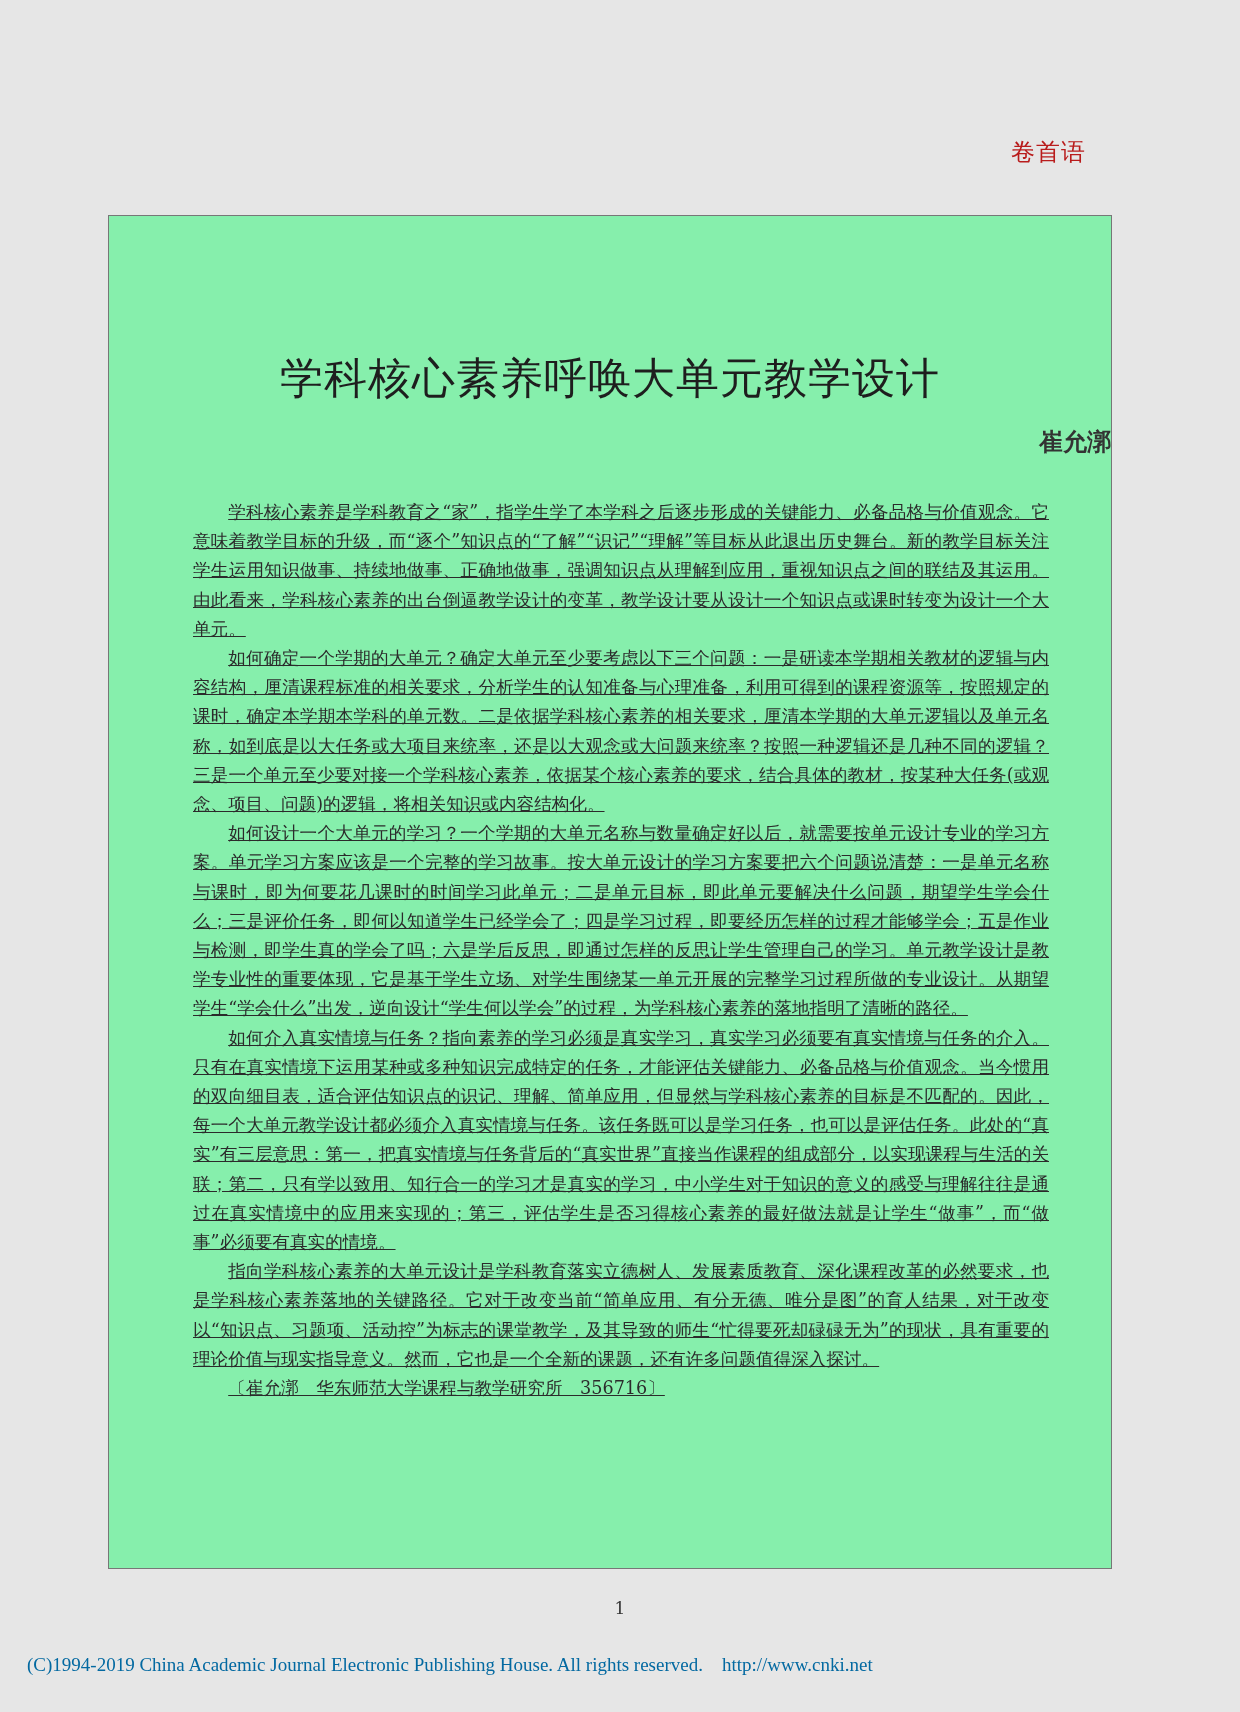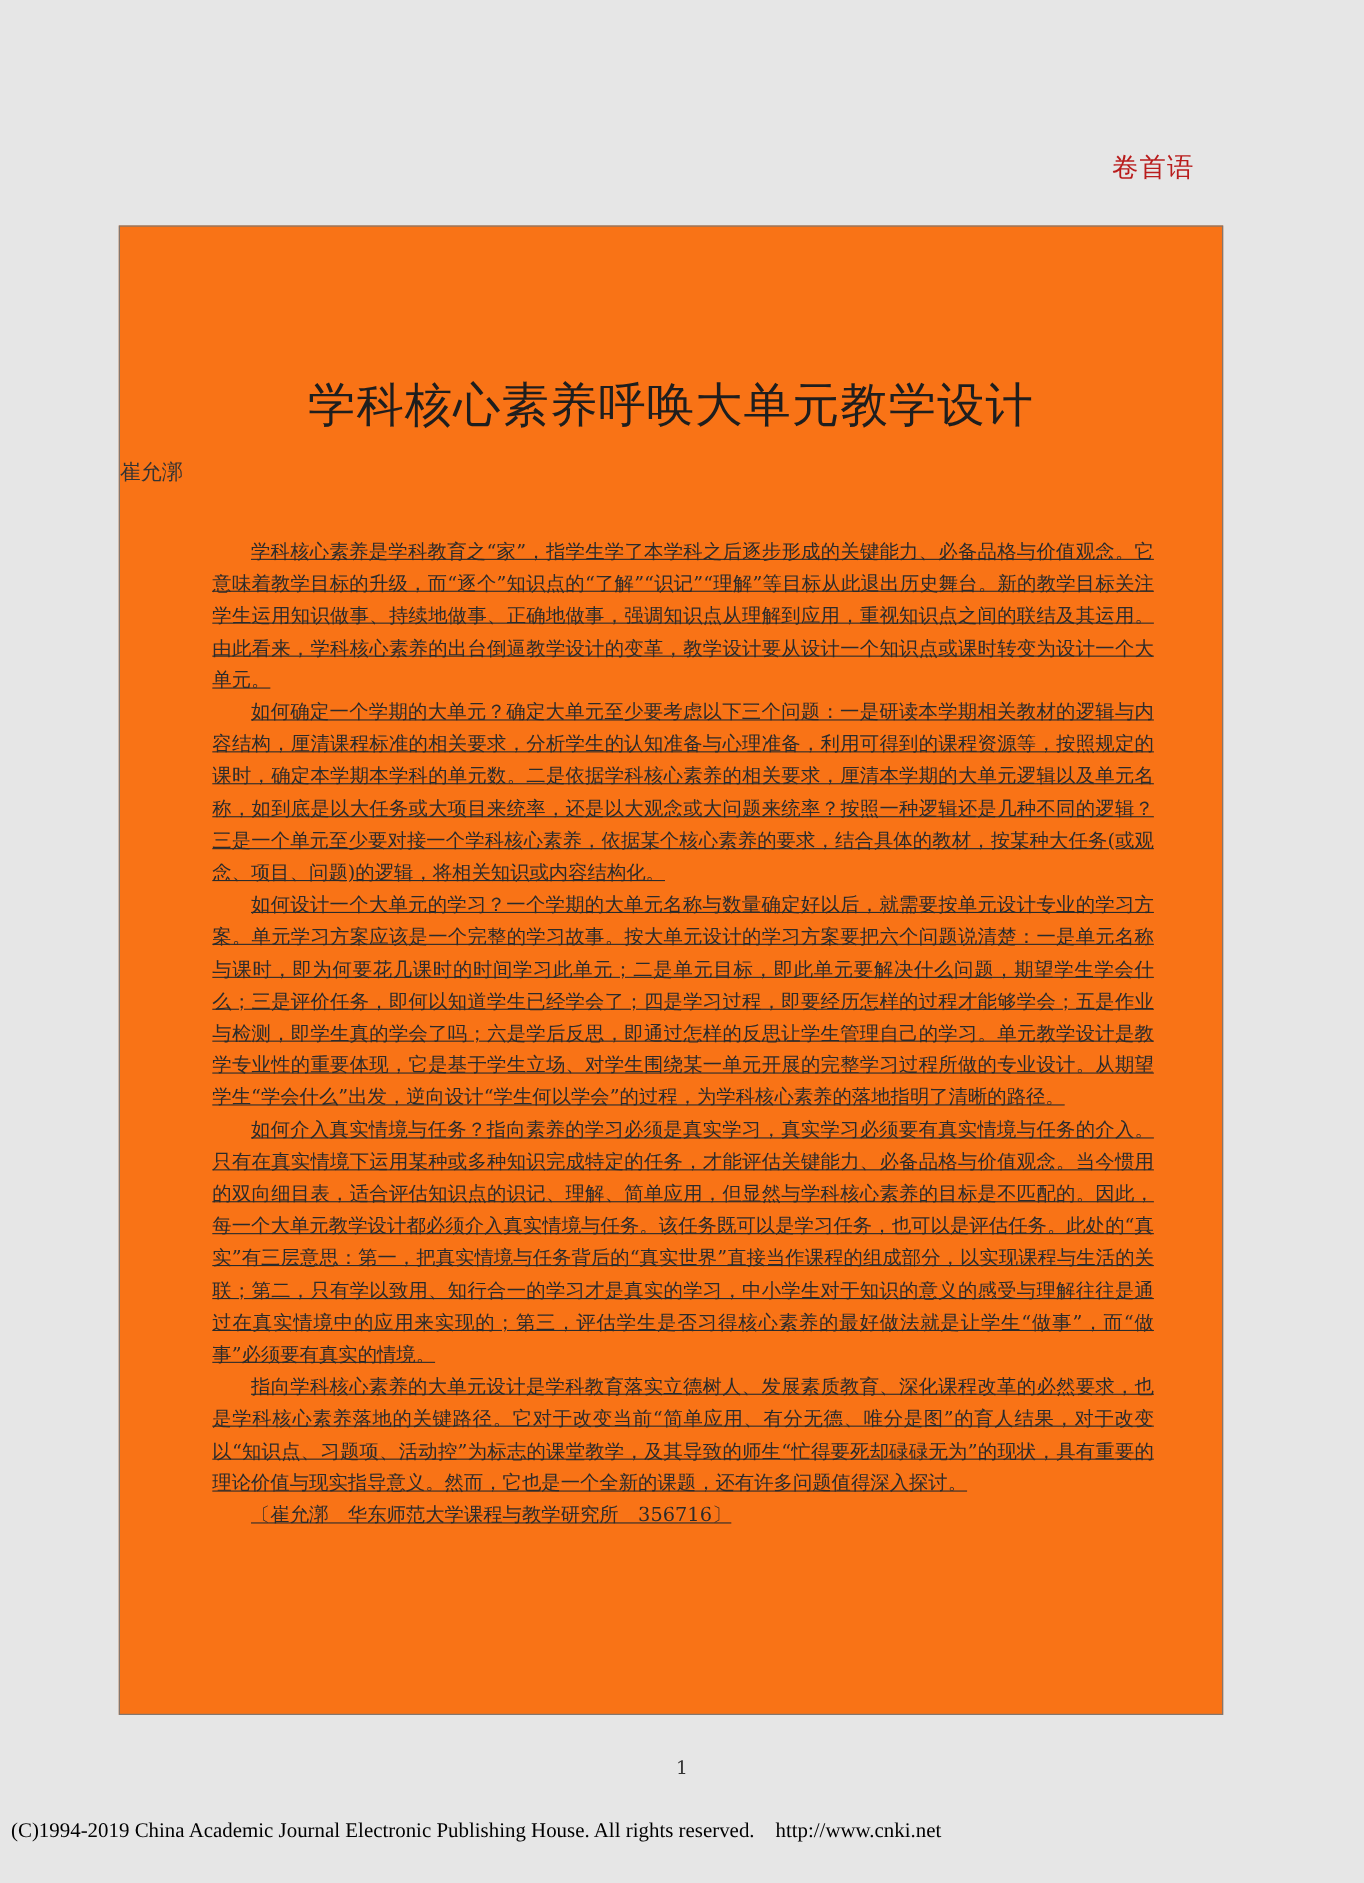--- a/index.html
+++ b/index.html
@@ -4,41 +4,41 @@
 <style>
   html, body { margin:0; padding:0; }
   body {
     width:1240px; height:1712px; background:#e6e6e6; position:relative; overflow:hidden;
     font-family: "DejaVu Serif", "Liberation Serif", serif; color:#222;
   }
   .section-label {
     position:absolute; right:154px; top:136px; font-size:24px; color:#b91c1c; letter-spacing:1px;
   }
   .frame {
-    position:absolute; left:108px; top:205px; width:1004px; height:1354px;
-    background:#f97316; border:1.5px solid #777; box-sizing:border-box;
+    position:absolute; left:108px; top:215px; width:1004px; height:1354px;
+    background:#86efac; border:1.5px solid #777; box-sizing:border-box;
   }
   .title {
     position:absolute; left:0; right:0; top:105px; text-align:center;
     font-size:43px; color:#1e1e1e; letter-spacing:1px; font-weight:normal;
   }
   .author {
-    position:absolute; left:0; right:0; top:210px; text-align:left; font-size:19px; color:#333;
+    position:absolute; left:0; right:0; top:210px; text-align:right; font-size:24px; color:#333;font-weight:bold;
   }
   .body {
     position:absolute; left:84px; top:282px; width:856px;
     font-size:17.6px; line-height:29.2px; color:#2b2b2b; text-align:justify;text-decoration:underline;
   }
   .body p { margin:0; text-indent:2em; }
   .affil { margin:0; text-indent:0.5em; }
   .page-num {
     position:absolute; left:0; right:0; top:1598px; text-align:center; font-size:17px; color:#333;
   }
   .copyright {
-    position:absolute; left:10px; top:1654px; font-size:19px; color:#000000;
+    position:absolute; left:27px; top:1654px; font-size:19px; color:#0369a1;
     font-family:"Liberation Serif", serif; white-space:pre;
   }
 </style>
 </head>
 <body>
 
 <div class="section-label">卷首语</div>
 
 <div class="frame">
   <h1 class="title">学科核心素养呼唤大单元教学设计</h1>

